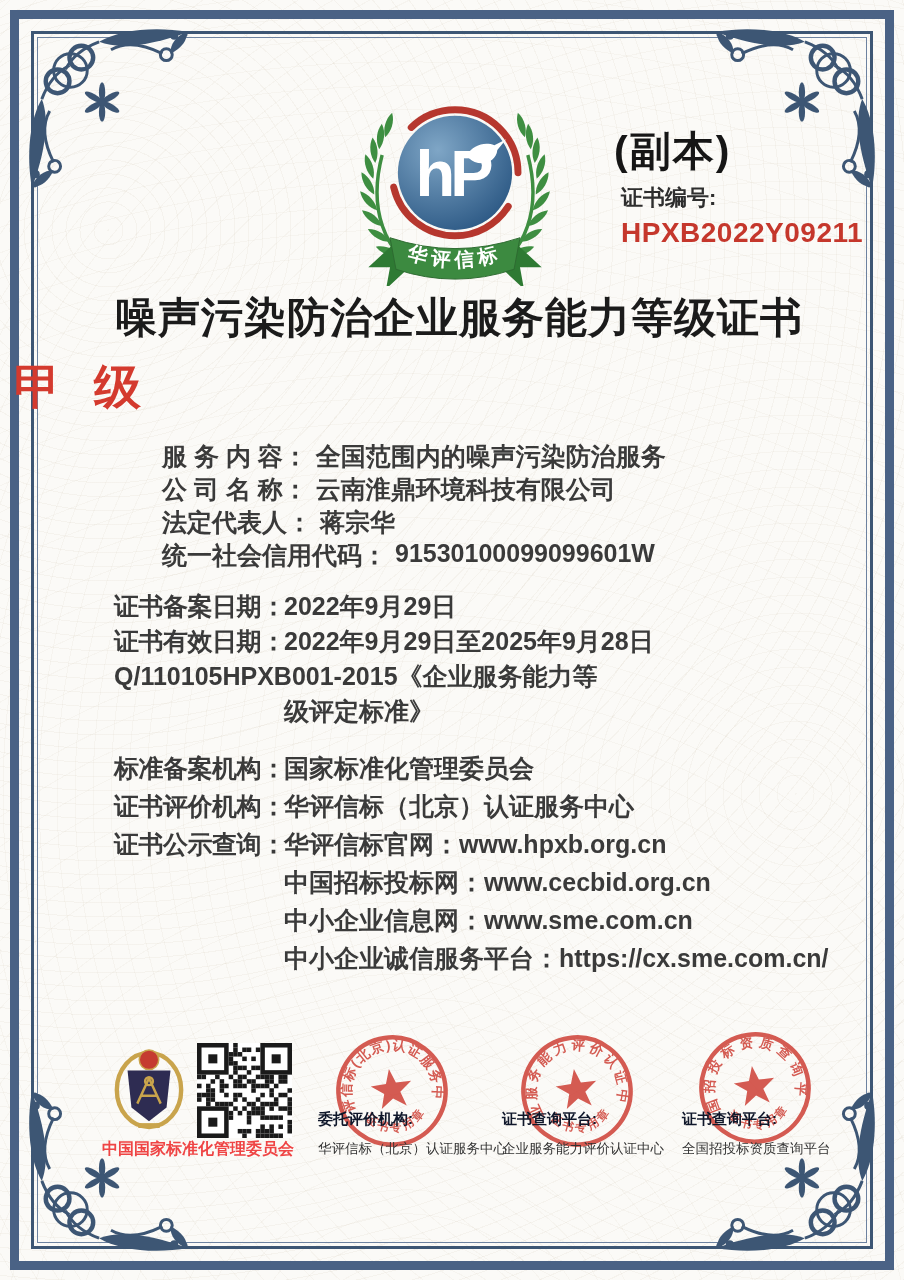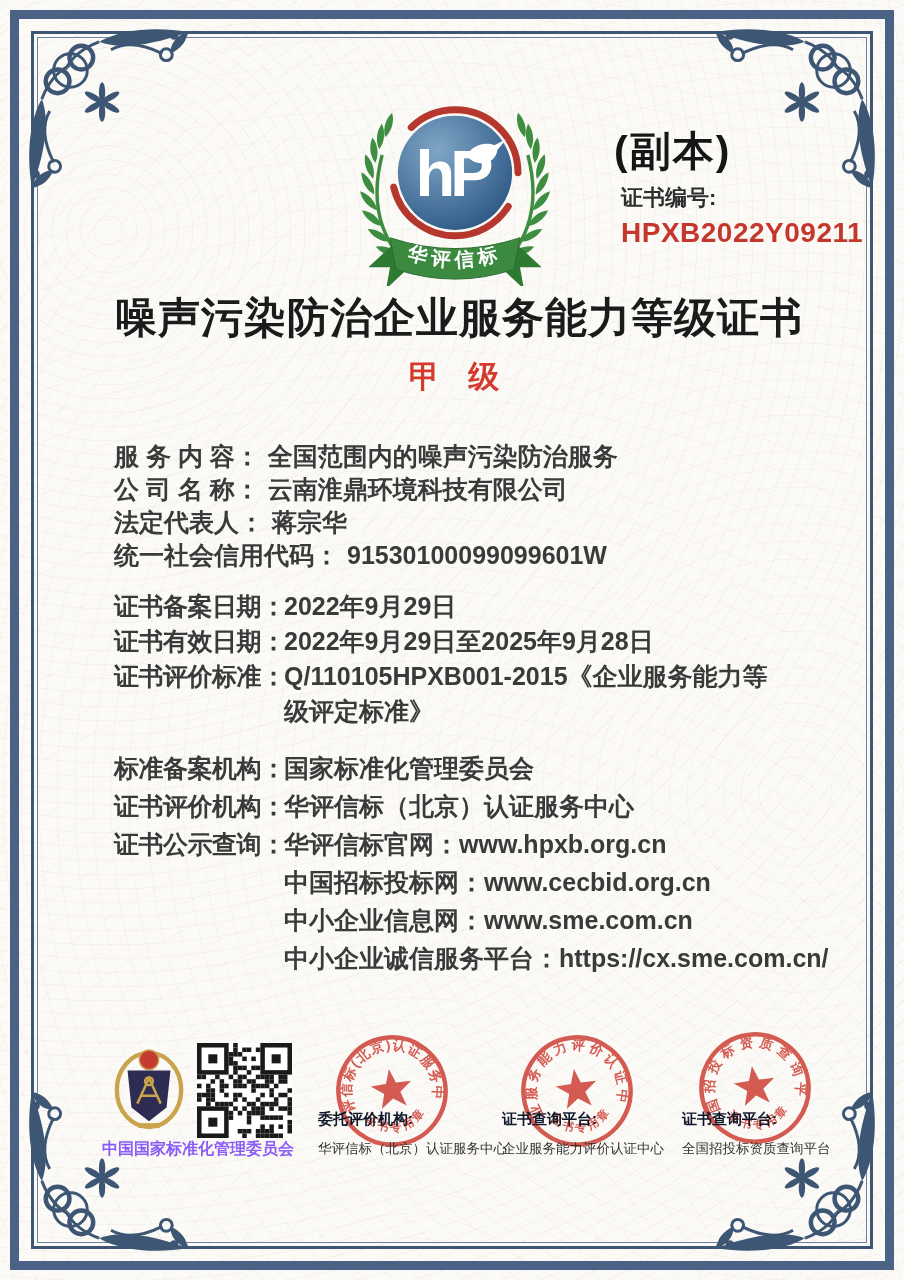--- a/index.html
+++ b/index.html
@@ -27,42 +27,42 @@
   .corner.br{right:24px;bottom:24px;transform:scale(-1,-1);}
 
   
   .logo{position:absolute;left:352px;top:94px;width:206px;height:192px;}
   .copy-label{position:absolute;left:614px;top:124px;font-size:41px;font-weight:800;color:#161616;letter-spacing:2px;}
   .cert-no-label{position:absolute;left:621px;top:183px;font-size:22px;font-weight:800;color:#2e2e2e;}
   .cert-no-value{position:absolute;left:621px;top:217px;font-size:28px;font-weight:800;color:#c5372c;letter-spacing:.5px;}
 
   .title{position:absolute;left:0;right:0;top:290px;text-align:center;
     font-size:42px;font-weight:900;color:#1b1b1b;letter-spacing:1px;white-space:nowrap;padding-left:14px;}
-  .grade{position:absolute;left:14px;right:0;top:356px;text-align:center;
-    font-size:31px;font-weight:900;color:#d43a2e;letter-spacing:10px;white-space:nowrap;}
+  .grade{position:absolute;left:14px;right:0;top:356px;text-align:left;
+    font-size:47px;font-weight:900;color:#d43a2e;letter-spacing:10px;white-space:nowrap;}
 
   
   .blk{position:absolute;left:114px;font-size:25px;font-weight:700;color:#3a3a3a;}
   .blk .row{display:flex;white-space:nowrap;}
   .b1{top:440px;}
-  .b1 .row{height:33px;align-items:center;}
+  .b1 .row{height:33px;align-items:flex-start;margin-left:48px;}
   .b1 .val{margin-left:8px;}
   .b2{top:590px;}
   .b2 .row{height:35px;}
   .b3{top:752px;}
   .b3 .row{height:38px;}
   .b2 .lbl,.b3 .lbl{flex:none;width:170px;letter-spacing:-.5px;}
   .indent{padding-left:170px;}
 
   
   .emblem{position:absolute;left:110px;top:1044px;width:78px;height:90px;}
   .qr{position:absolute;left:197px;top:1043px;width:95px;height:95px;background:#fff;}
   .qr svg{width:100%;height:100%;display:block;}
   .emblem-caption{position:absolute;left:94px;top:1139px;width:208px;text-align:center;
-    font-size:16px;font-weight:700;color:#8b5cf6;white-space:nowrap;}
+    font-size:16px;font-weight:700;color:#ef4444;white-space:nowrap;}
 
   .seal{position:absolute;width:134px;height:134px;opacity:.87;transform:rotate(-8deg);}
   .seal.s0{left:325px;top:1024px;}
   .seal.s1{left:510px;top:1024px;}
   .seal.s2{left:688px;top:1021px;}
   .seal-ring-text{font-size:15px;font-weight:700;fill:#cf443a;}
   .ls0{letter-spacing:1.5px;} .ls1{letter-spacing:4px;} .ls2{letter-spacing:5.5px;}
   .seal-bot-text{font-size:13px;font-weight:700;fill:#cf443a;letter-spacing:3px;}
 
   .seal-cap{position:absolute;white-space:nowrap;}
@@ -192,21 +192,20 @@
   <div class="blk b2">
     <div class="row">
         <span class="lbl">证书备案日期：</span>
         <span class="val">2022年9月29日</span>
       </div>
     <div class="row">
         <span class="lbl">证书有效日期：</span>
         <span class="val">2022年9月29日至2025年9月28日</span>
       </div>
     <div class="row">
-        <span class="lbl">证书评价标准：</span>
         <span class="val">Q/110105HPXB001-2015《企业服务能力等</span>
       </div>
     <div class="row indent">
         <span class="val">级评定标准》</span>
       </div>
   </div>
 
   <div class="blk b3">
     <div class="row">
         <span class="lbl">标准备案机构：</span>

